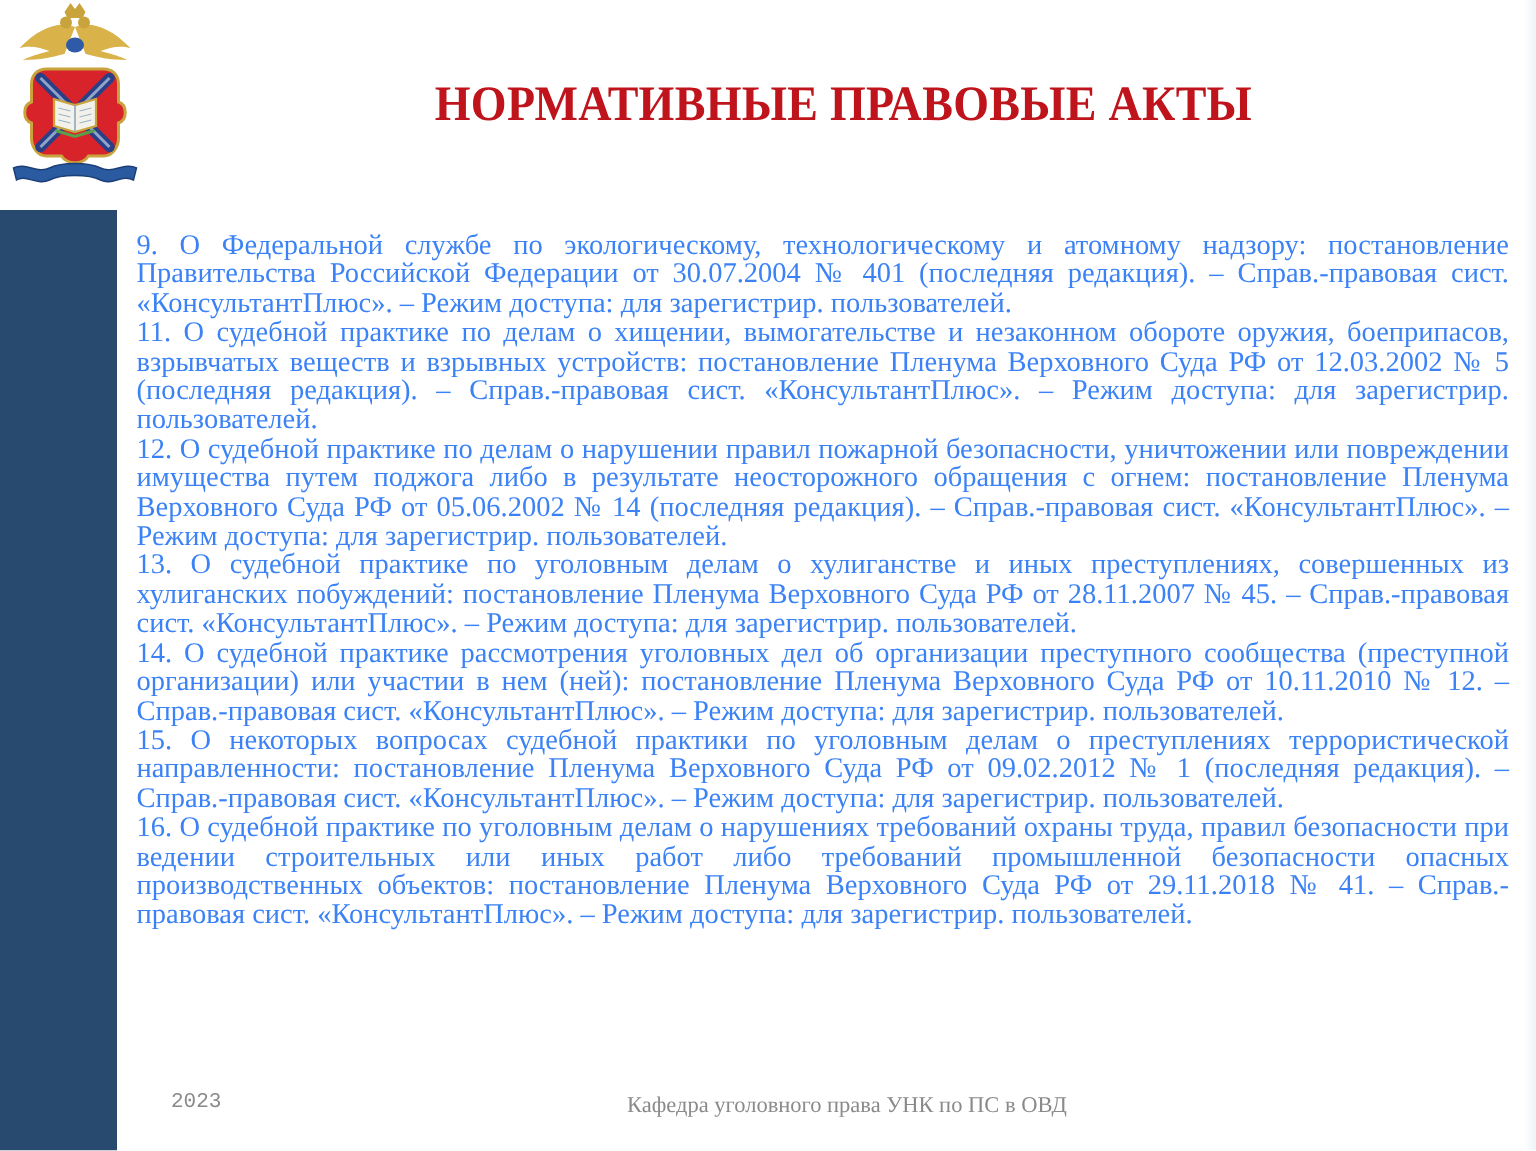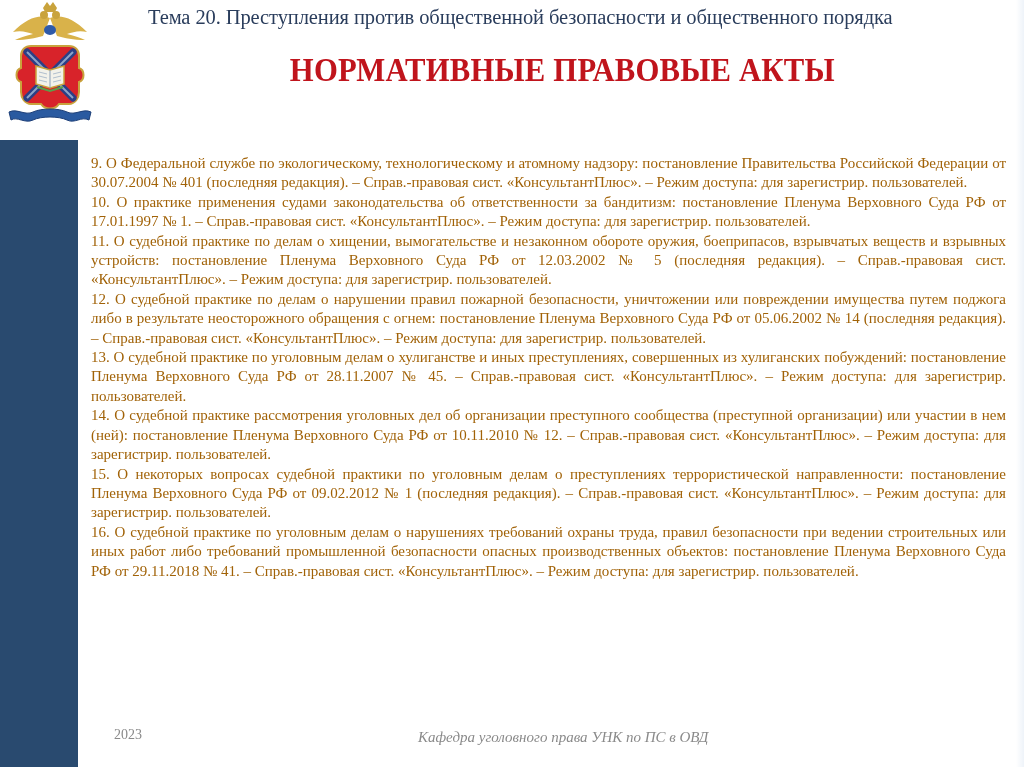--- a/index.html
+++ b/index.html
@@ -56,41 +56,41 @@
       color: #c0141c;
       letter-spacing: 0.2px;
       transform: scaleX(0.93);
       transform-origin: 566px 0;
       white-space: nowrap;
     }
     .content {
       position: absolute;
       left: 91px; top: 154px;
       width: 915px;
-      font-size: 15px;
+      font-size: 19px;
       line-height: 19.4px;
-      color: #a16207;
+      color: #3b82f6;
       text-align: justify;
     }
     .content p {
       margin: 0;
     }
     .footer-year {
       position: absolute;
       left: 114px; top: 727px;
       font-size: 14px;
       color: #8a8a8a;
+      font-family: Liberation Mono, monospace;
     }
     .footer-dept {
       position: absolute;
       left: 418px; top: 729px;
       font-size: 15px;
       color: #8a8a8a;
       white-space: nowrap;
-      font-style: italic;
     }
   </style>
 </head>
 <body>
 
 <div class="slide">
 
   <div class="right-strip"></div>
 
   <div class="sidebar"></div>
@@ -116,27 +116,25 @@
 
     <path d="M33 66 L47 70 L61 66 L61 84 L47 88 L33 84 Z" fill="#f2f2ea" stroke="#c9a33c" stroke-width="1.5"></path>
     <path d="M47 70 L47 88" stroke="#8aa0b8" stroke-width="1"></path>
     <path d="M36 72 L44 74 M36 76 L44 78 M36 80 L44 82 M50 74 L58 72 M50 78 L58 76 M50 82 L58 80" stroke="#9fb3c6" stroke-width="0.8"></path>
 
     <path d="M34 87 L47 91 L60 87" stroke="#5aa04a" stroke-width="2" fill="none"></path>
 
     <path d="M6 112 C14 108 22 116 30 112 C38 108 56 108 64 112 C72 116 80 108 88 112 L86 120 C78 116 72 124 64 120 C56 116 38 116 30 120 C22 124 14 116 8 120 Z" fill="#2a5aa0" stroke="#1d3f78" stroke-width="1"></path>
   </svg>
 
-  <div class="topic">Тема 20. Преступления против общественной безопасности и общественного порядка</div>
 
   <div class="main-title">НОРМАТИВНЫЕ ПРАВОВЫЕ АКТЫ</div>
 
   <div class="content">
     <p>9. О Федеральной службе по экологическому, технологическому и атомному надзору: постановление Правительства Российской Федерации от 30.07.2004 № 401 (последняя редакция). – Справ.-правовая сист. «КонсультантПлюс». – Режим доступа: для зарегистрир. пользователей.</p>
-    <p>10. О практике применения судами законодательства об ответственности за бандитизм: постановление Пленума Верховного Суда РФ от 17.01.1997 № 1. – Справ.-правовая сист. «КонсультантПлюс». – Режим доступа: для зарегистрир. пользователей.</p>
     <p>11. О судебной практике по делам о хищении, вымогательстве и незаконном обороте оружия, боеприпасов, взрывчатых веществ и взрывных устройств: постановление Пленума Верховного Суда РФ от 12.03.2002 № 5 (последняя редакция). – Справ.-правовая сист. «КонсультантПлюс». – Режим доступа: для зарегистрир. пользователей.</p>
     <p>12. О судебной практике по делам о нарушении правил пожарной безопасности, уничтожении или повреждении имущества путем поджога либо в результате неосторожного обращения с огнем: постановление Пленума Верховного Суда РФ от 05.06.2002 № 14 (последняя редакция). – Справ.-правовая сист. «КонсультантПлюс». – Режим доступа: для зарегистрир. пользователей.</p>
     <p>13. О судебной практике по уголовным делам о хулиганстве и иных преступлениях, совершенных из хулиганских побуждений: постановление Пленума Верховного Суда РФ от 28.11.2007 № 45. – Справ.-правовая сист. «КонсультантПлюс». – Режим доступа: для зарегистрир. пользователей.</p>
     <p>14. О судебной практике рассмотрения уголовных дел об организации преступного сообщества (преступной организации) или участии в нем (ней): постановление Пленума Верховного Суда РФ от 10.11.2010 № 12. – Справ.-правовая сист. «КонсультантПлюс». – Режим доступа: для зарегистрир. пользователей.</p>
     <p>15. О некоторых вопросах судебной практики по уголовным делам о преступлениях террористической направленности: постановление Пленума Верховного Суда РФ от 09.02.2012 № 1 (последняя редакция). – Справ.-правовая сист. «КонсультантПлюс». – Режим доступа: для зарегистрир. пользователей.</p>
     <p>16. О судебной практике по уголовным делам о нарушениях требований охраны труда, правил безопасности при ведении строительных или иных работ либо требований промышленной безопасности опасных производственных объектов: постановление Пленума Верховного Суда РФ от 29.11.2018 № 41. – Справ.-правовая сист. «КонсультантПлюс». – Режим доступа: для зарегистрир. пользователей.</p>
   </div>
 
   <div class="footer-year">2023</div>
   <div class="footer-dept">Кафедра уголовного права УНК по ПС в ОВД</div>

